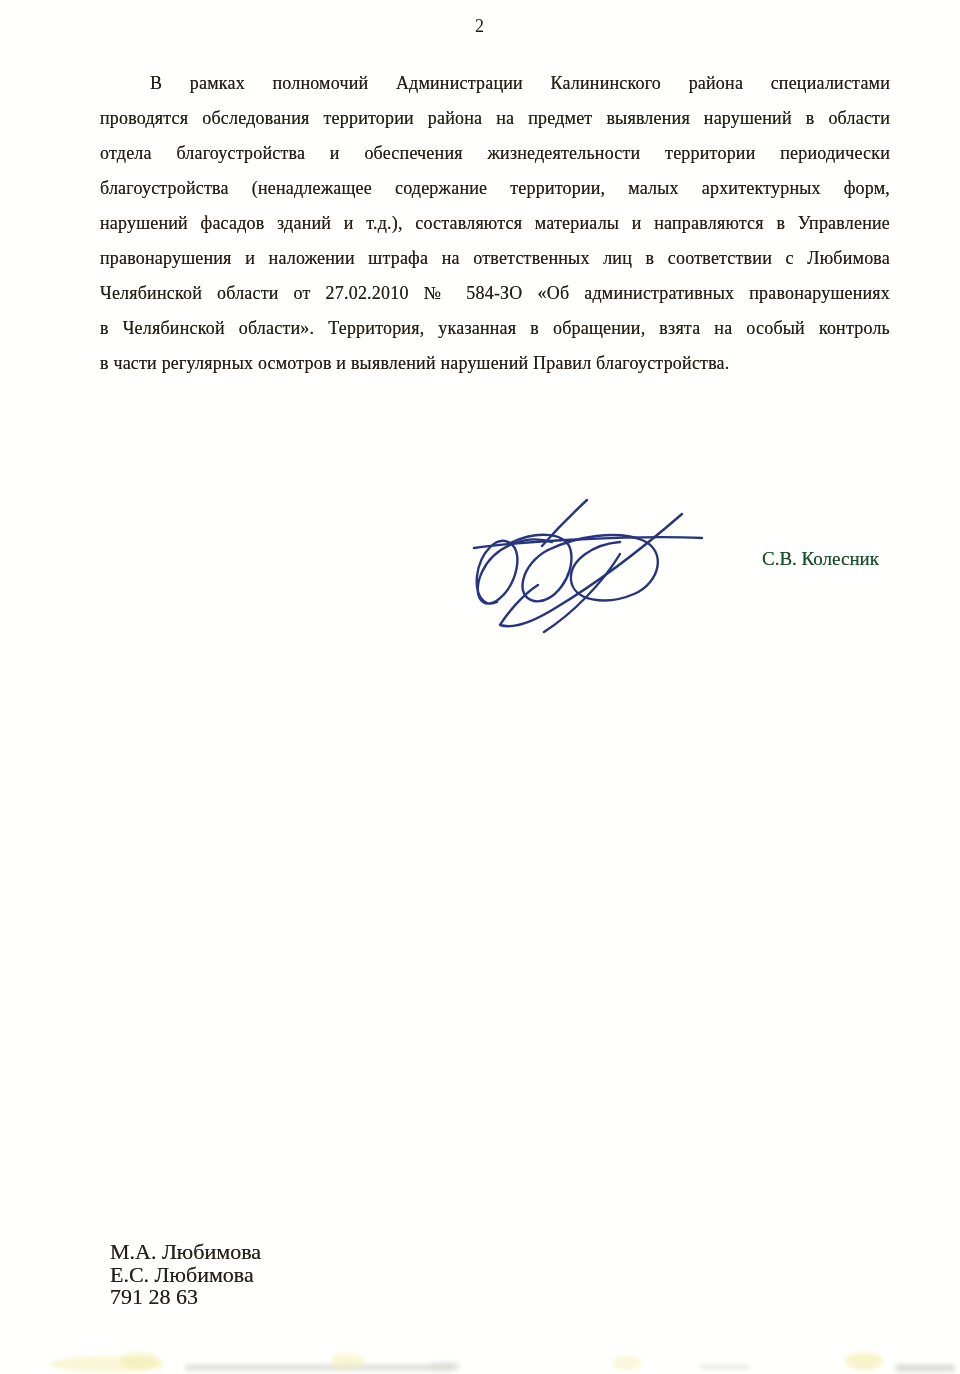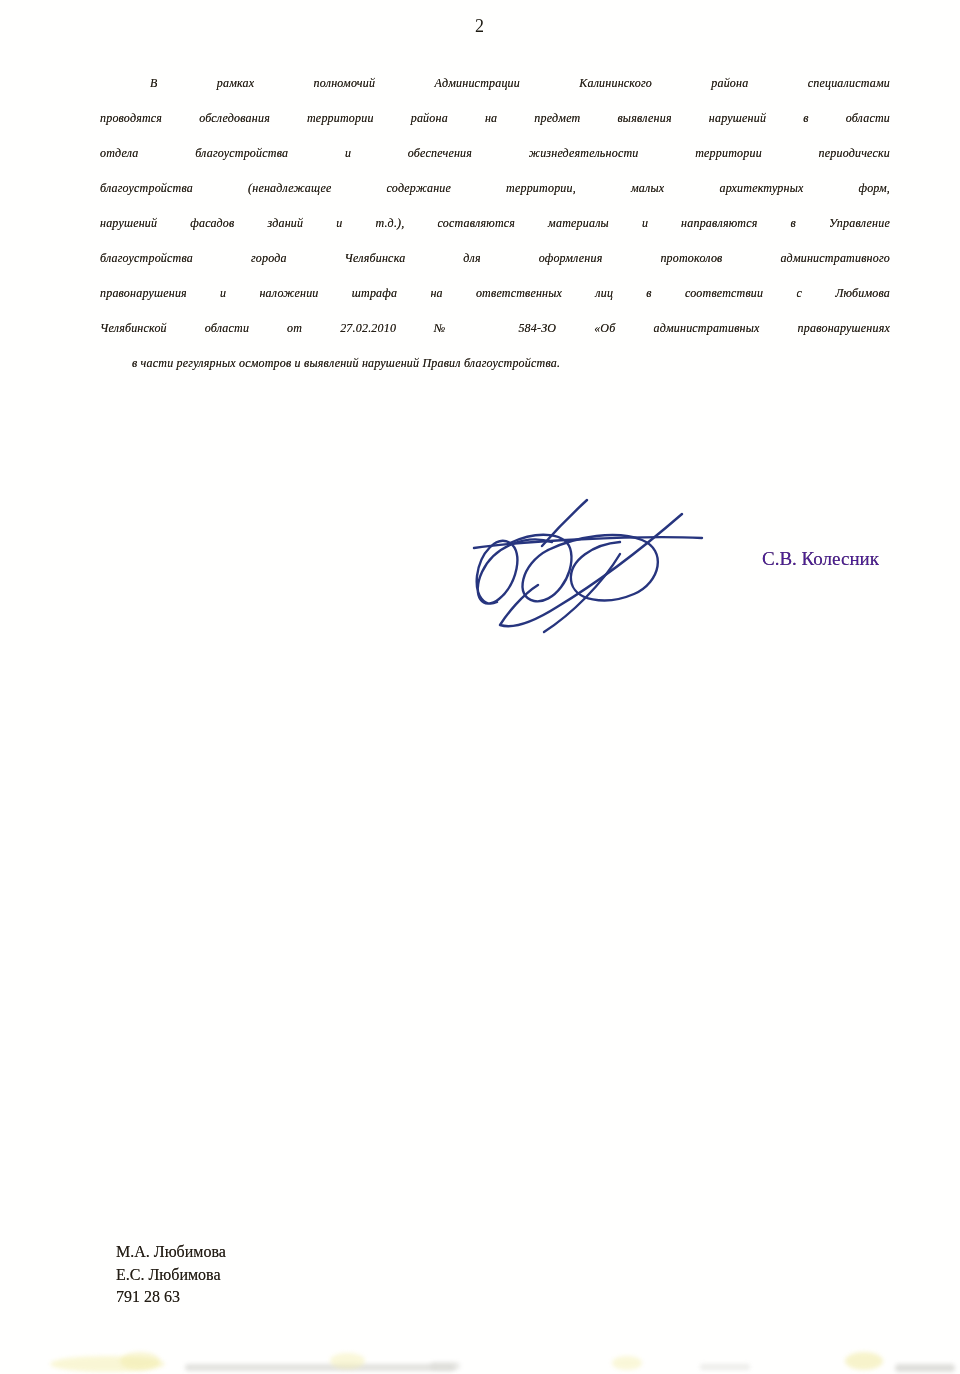--- a/index.html
+++ b/index.html
@@ -24,71 +24,68 @@
     text-align: center;
     font-size: 18px;
     letter-spacing: 1px;
     color: #1d1a12;
   }
   .paragraph {
     position: absolute;
     top: 66px;
     left: 100px;
     width: 790px;
-    font-size: 12px;
+    font-size: 18px;
     color: #241e16;
     text-shadow: 0 0 0.6px rgba(40, 32, 20, 0.75);
     letter-spacing: 0.2px;
-    font-style: italic;
   }
   .line {
     height: 35px;
     line-height: 35px;
     text-align: justify;
     text-align-last: justify;
     white-space: nowrap;
     overflow: visible;
   }
   .line.first {
     text-indent: 50px;
   }
   .line.last {
     text-align-last: left;
-    margin-left: 32px;
   }
   .signature-block {
     position: absolute;
     top: 492px;
     left: 452px;
     width: 255px;
     height: 155px;
   }
   .signature-block svg {
     width: 100%;
     height: 100%;
     display: block;
   }
   .signatory-name {
     position: absolute;
     top: 548px;
     left: 762px;
     font-size: 19px;
-    color: #4c1d95;
+    color: #14532d;
     text-shadow: 0 0 0.6px rgba(40, 32, 20, 0.7);
     white-space: nowrap;
   }
   .footer-block {
     position: absolute;
     top: 1241px;
     left: 110px;
-    font-size: 16px;
+    font-size: 22px;
     line-height: 22.5px;
     color: #241e16;
     text-shadow: 0 0 0.6px rgba(40, 32, 20, 0.7);
-    margin-left: 6px;
   }
   .artifact {
     position: absolute;
     border-radius: 50%;
     filter: blur(2px);
     pointer-events: none;
   }
   .artifact.gray {
     border-radius: 4px;
   }
@@ -99,23 +96,23 @@
 <div class="page">
 
   <div class="page-number">2</div>
 
   <div class="paragraph">
     <div class="line first">В рамках полномочий Администрации Калининского района специалистами</div>
     <div class="line">проводятся обследования территории района на предмет выявления нарушений в области</div>
     <div class="line">отдела благоустройства и обеспечения жизнедеятельности территории периодически</div>
     <div class="line">благоустройства (ненадлежащее содержание территории, малых архитектурных форм,</div>
     <div class="line">нарушений фасадов зданий и т.д.), составляются материалы и направляются в Управление</div>
-    <div class="line">благоустройства города Челябинска для оформления протоколов административного</div>
     <div class="line">правонарушения и наложении штрафа на ответственных лиц в соответствии с Любимова</div>
     <div class="line">Челябинской области от 27.02.2010 № 584-ЗО «Об административных правонарушениях</div>
+    <div class="line">в Челябинской области». Территория, указанная в обращении, взята на особый контроль</div>
     <div class="line last">в части регулярных осмотров и выявлений нарушений Правил благоустройства.</div>
   </div>
 
   <div class="signature-block">
     <svg viewBox="0 0 255 155" xmlns="http://www.w3.org/2000/svg">
       <g fill="none" stroke="#27357e" stroke-width="2.4" stroke-linecap="round" stroke-linejoin="round">
 
         <path d="M22,56 C70,49 185,43 250,46"></path>
 
         <path d="M135,8 C122,20 104,38 90,54"></path>

